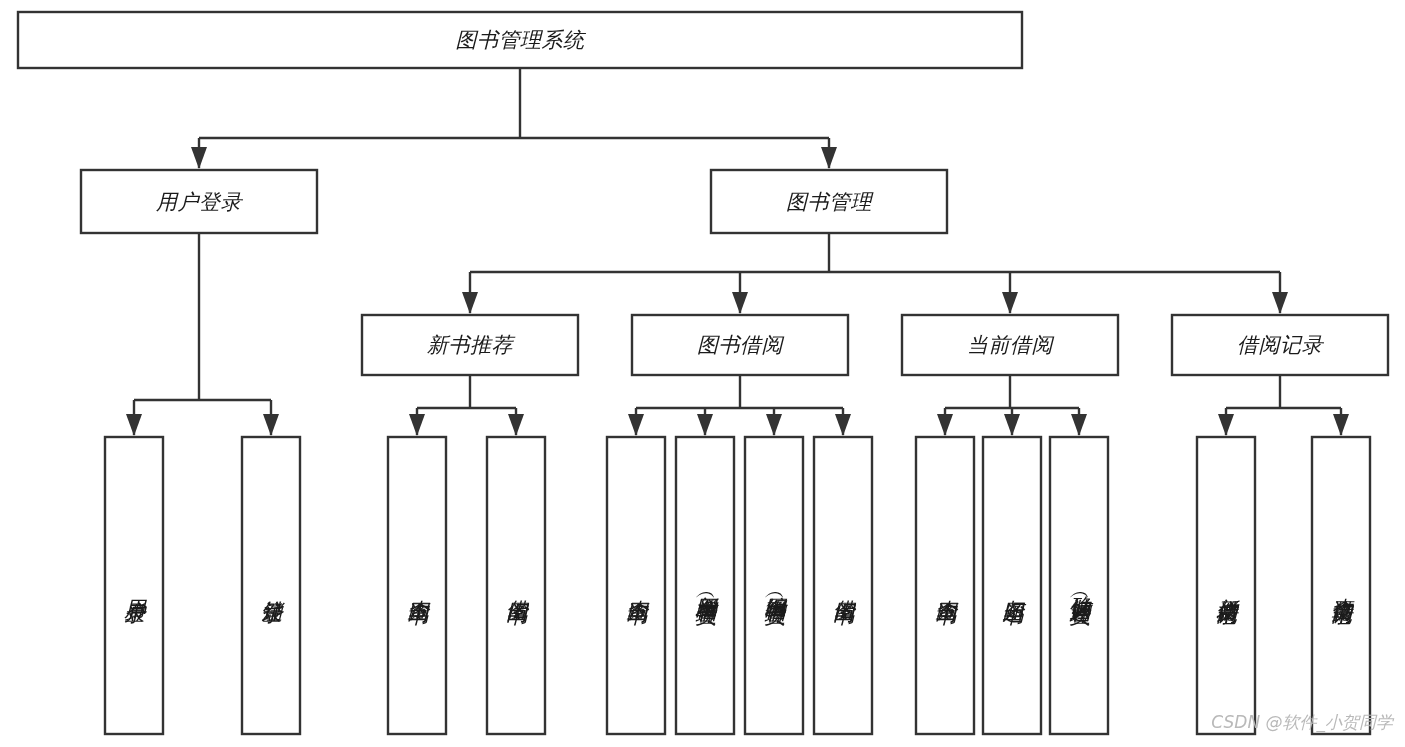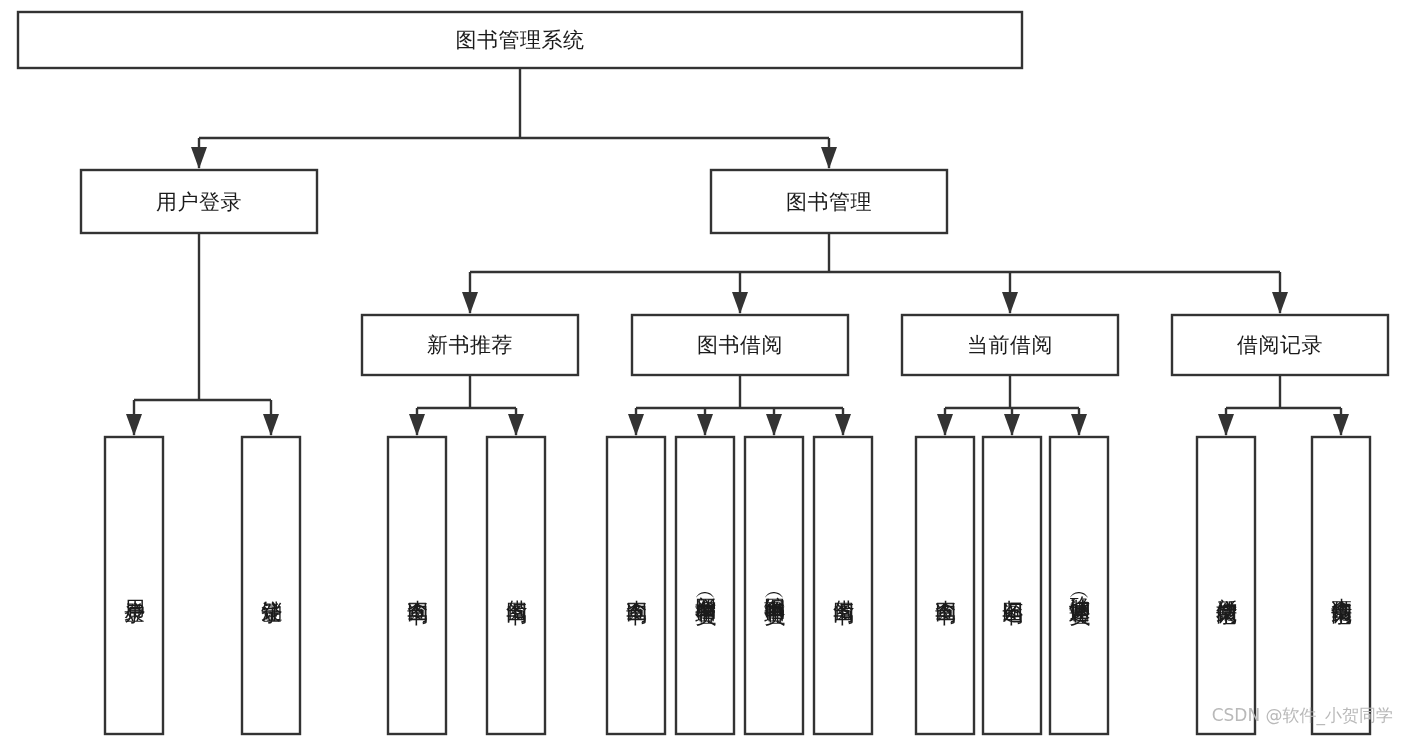--- a/index.html
+++ b/index.html
@@ -12,20 +12,21 @@
     width: 1405px;
     height: 747px;
     overflow: hidden;
     font-family: "DejaVu Sans", "Liberation Sans", sans-serif;
   }
   #diagram-root {
     position: relative;
     width: 1405px;
     height: 747px;
     background: #ffffff;
+    font-style: italic;
   }
   svg.diagram-canvas {
     position: absolute;
     top: 0;
     left: 0;
     width: 1405px;
     height: 747px;
     display: block;
   }
   .node-box {
@@ -68,21 +69,21 @@
     font-size: 21px;
     line-height: 1.12;
     color: #1b1b1b;
     letter-spacing: 1.5px;
     white-space: nowrap;
     text-align: center;
   }
   .watermark {
     position: absolute;
     right: 12px;
-    bottom: 20px;
+    bottom: 13px;
     font-family: "DejaVu Sans", "Liberation Sans", sans-serif;
     font-size: 17px;
     color: #b9b9b9;
     white-space: nowrap;
     user-select: none;
   }
 </style>
 </head>
 <body>
 

